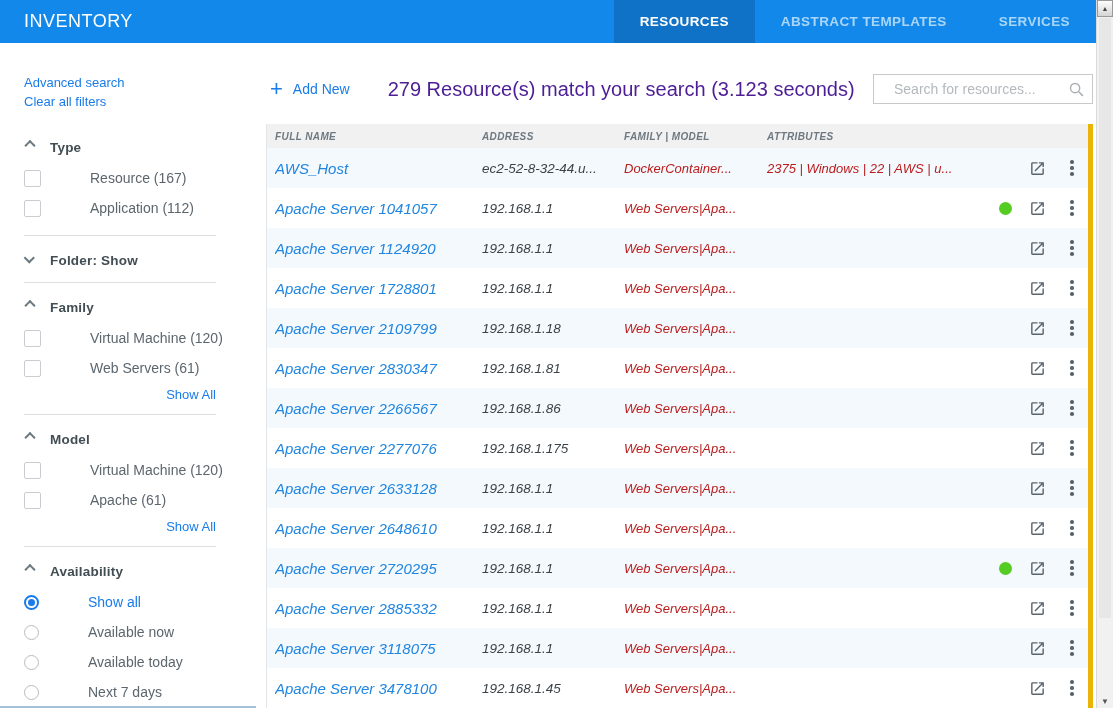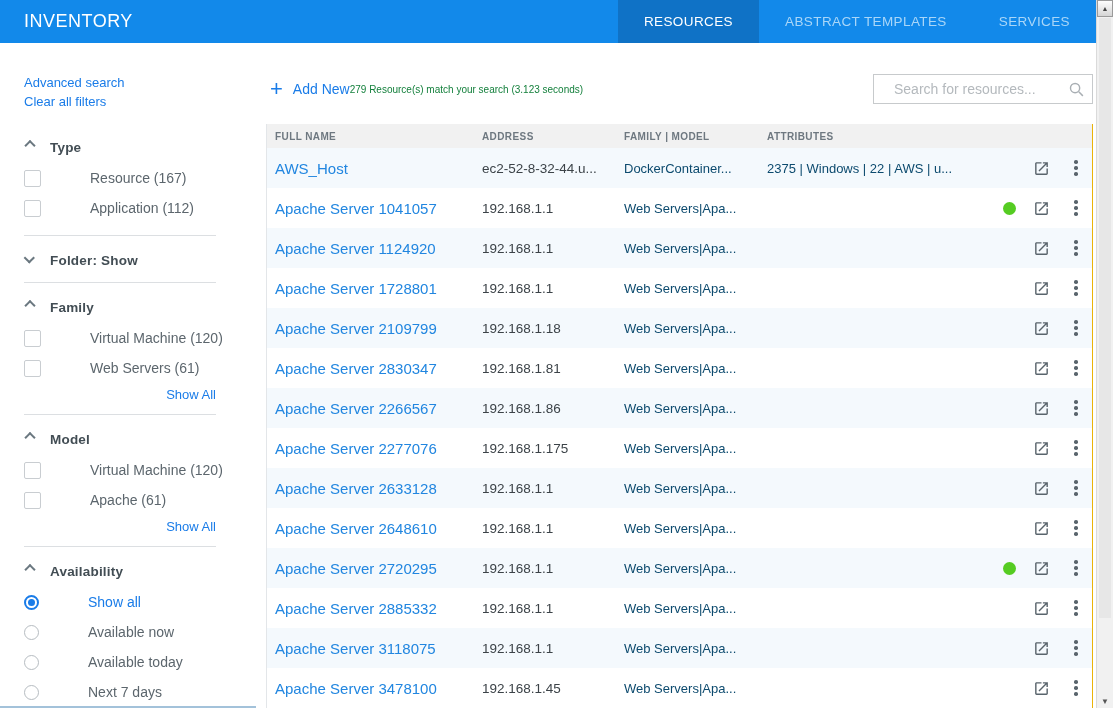--- a/index.html
+++ b/index.html
@@ -4,21 +4,21 @@
 <style>
   * { margin:0; padding:0; box-sizing:border-box; }
   html,body { width:1113px; height:708px; overflow:hidden; }
   body { font-family:"Liberation Sans", sans-serif; background:#fff; position:relative; }
   .app { width:1096px; height:708px; }
 
   
   .header { height:43px; background:var(--header_bg,#1289ea); display:flex; align-items:center; padding-left:24px; }
   .app-title { color:#fff; font-size:18px; letter-spacing:.5px; font-weight:400; }
   .tabs { margin-left:auto; display:flex; height:100%; }
-  .tab { display:flex; align-items:center; padding:0 26px; color:#a9d6f8; font-size:13.5px; letter-spacing:.4px; cursor:pointer; white-space:nowrap; }
+  .tab { display:flex; align-items:center; padding:0 26px; color:#a9d6f8; font-size:13.5px; letter-spacing:.4px; cursor:pointer; white-space:nowrap;font-weight:bold; }
   .tab.active { background:var(--active_tab_bg,#0f72c6); color:#fff; }
 
   
   .content { display:flex; height:665px; overflow:hidden; }
 
   
   .sidebar { width:256px; flex:none; padding:30px 40px 0 24px; }
   .side-links { margin-bottom:26px; }
   .slink { display:block; color:var(--link_blue,#1a7ce8); font-size:13px; line-height:19px; cursor:pointer; text-decoration:none; }
   .sec-head { display:flex; align-items:center; margin:0 0 6px; cursor:pointer; height:20px; }
@@ -35,36 +35,36 @@
   .f-label.sel-label { color:var(--link_blue,#1a7ce8); }
   .show-all { text-align:right; color:var(--link_blue,#1a7ce8); font-size:13px; margin:4px 0 2px; cursor:pointer; }
   .divider { border-top:1px solid #dcdfe2; margin:12px 0 14px; }
   .bottom-line { position:absolute; left:0; bottom:0; width:256px; height:2px; background:#a3c2da; }
 
   
   .main { flex:1; padding:30px 3px 0 10px; display:flex; flex-direction:column; min-width:0; }
   .toolbar { display:flex; align-items:center; height:32px; margin-bottom:19px; }
   .add-new { display:flex; align-items:center; color:var(--link_blue,#1a7ce8); font-size:14px; cursor:pointer; padding-left:4px; }
   .plus { font-size:22px; font-weight:400; line-height:20px; margin-right:10px; }
-  .result-text { font-size:10px; color:#15803d; }
+  .result-text { margin-left:38px; font-size:20px; color:#4c1d95; }
   .search-box { margin-left:auto; display:flex; align-items:center; border:1px solid #c7cacc; height:30px; width:220px; padding:0 7px 0 20px; background:#fff; }
   .search-box input { border:none; outline:none; flex:1; min-width:0; font-size:14px; color:#333; font-family:inherit; background:transparent; }
   .search-box input::placeholder { color:#b4b9bd; }
 
   
-  .table { border-left:1px solid #e3e6e9; border-right:1px solid #eab308; }
+  .table { border-left:1px solid #e3e6e9; border-right:5px solid #eab308;font-style:italic; }
   .thead, .row { display:grid; grid-template-columns:207px 142px 143px 1fr 26px 38px 32px; align-items:center; padding-left:8px; }
   .thead { background:#f1f1f1; height:24px; }
   .th { font-size:10px; color:#6e7880; font-weight:700; letter-spacing:.4px; white-space:nowrap; }
   .row { height:40px; background:#fff; cursor:default; }
   .row.alt { background:var(--row_alt_bg,#f4f9fd); }
   .c { white-space:nowrap; overflow:hidden; }
   .name { color:#2186e0; font-size:15px; cursor:pointer; }
   .addr { font-size:13.5px; color:#3c4348; }
-  .fam, .attr { font-size:13px; color:#0c4a6e; }
+  .fam, .attr { font-size:13px; color:#b91c1c; }
   .dotc { display:flex; justify-content:center; }
   .dot { width:13px; height:13px; border-radius:50%; background:var(--available_green,#55cc22); }
   .icon-cell { display:flex; align-items:center; justify-content:center; cursor:pointer; }
   .kebab { flex-direction:column; }
   .kebab i { width:3.5px; height:3.5px; background:#59646c; border-radius:50%; display:block; margin:1.2px 0; }
 
   
   .scrollbar { position:absolute; right:0; top:0; width:17px; height:708px; background:#f1f1f1; border-left:1px solid #dadada; }
   .sb-up { position:absolute; top:0; left:0; width:16px; height:17px; background:linear-gradient(#fdfdfd,#d5d5d5); border:1px solid #9a9a9a; display:flex; align-items:center; justify-content:center; font-size:7px; color:#444; cursor:pointer; }
   .sb-down { position:absolute; bottom:2px; left:0; width:16px; display:flex; align-items:center; justify-content:center; font-size:8px; color:#555; cursor:pointer; }

